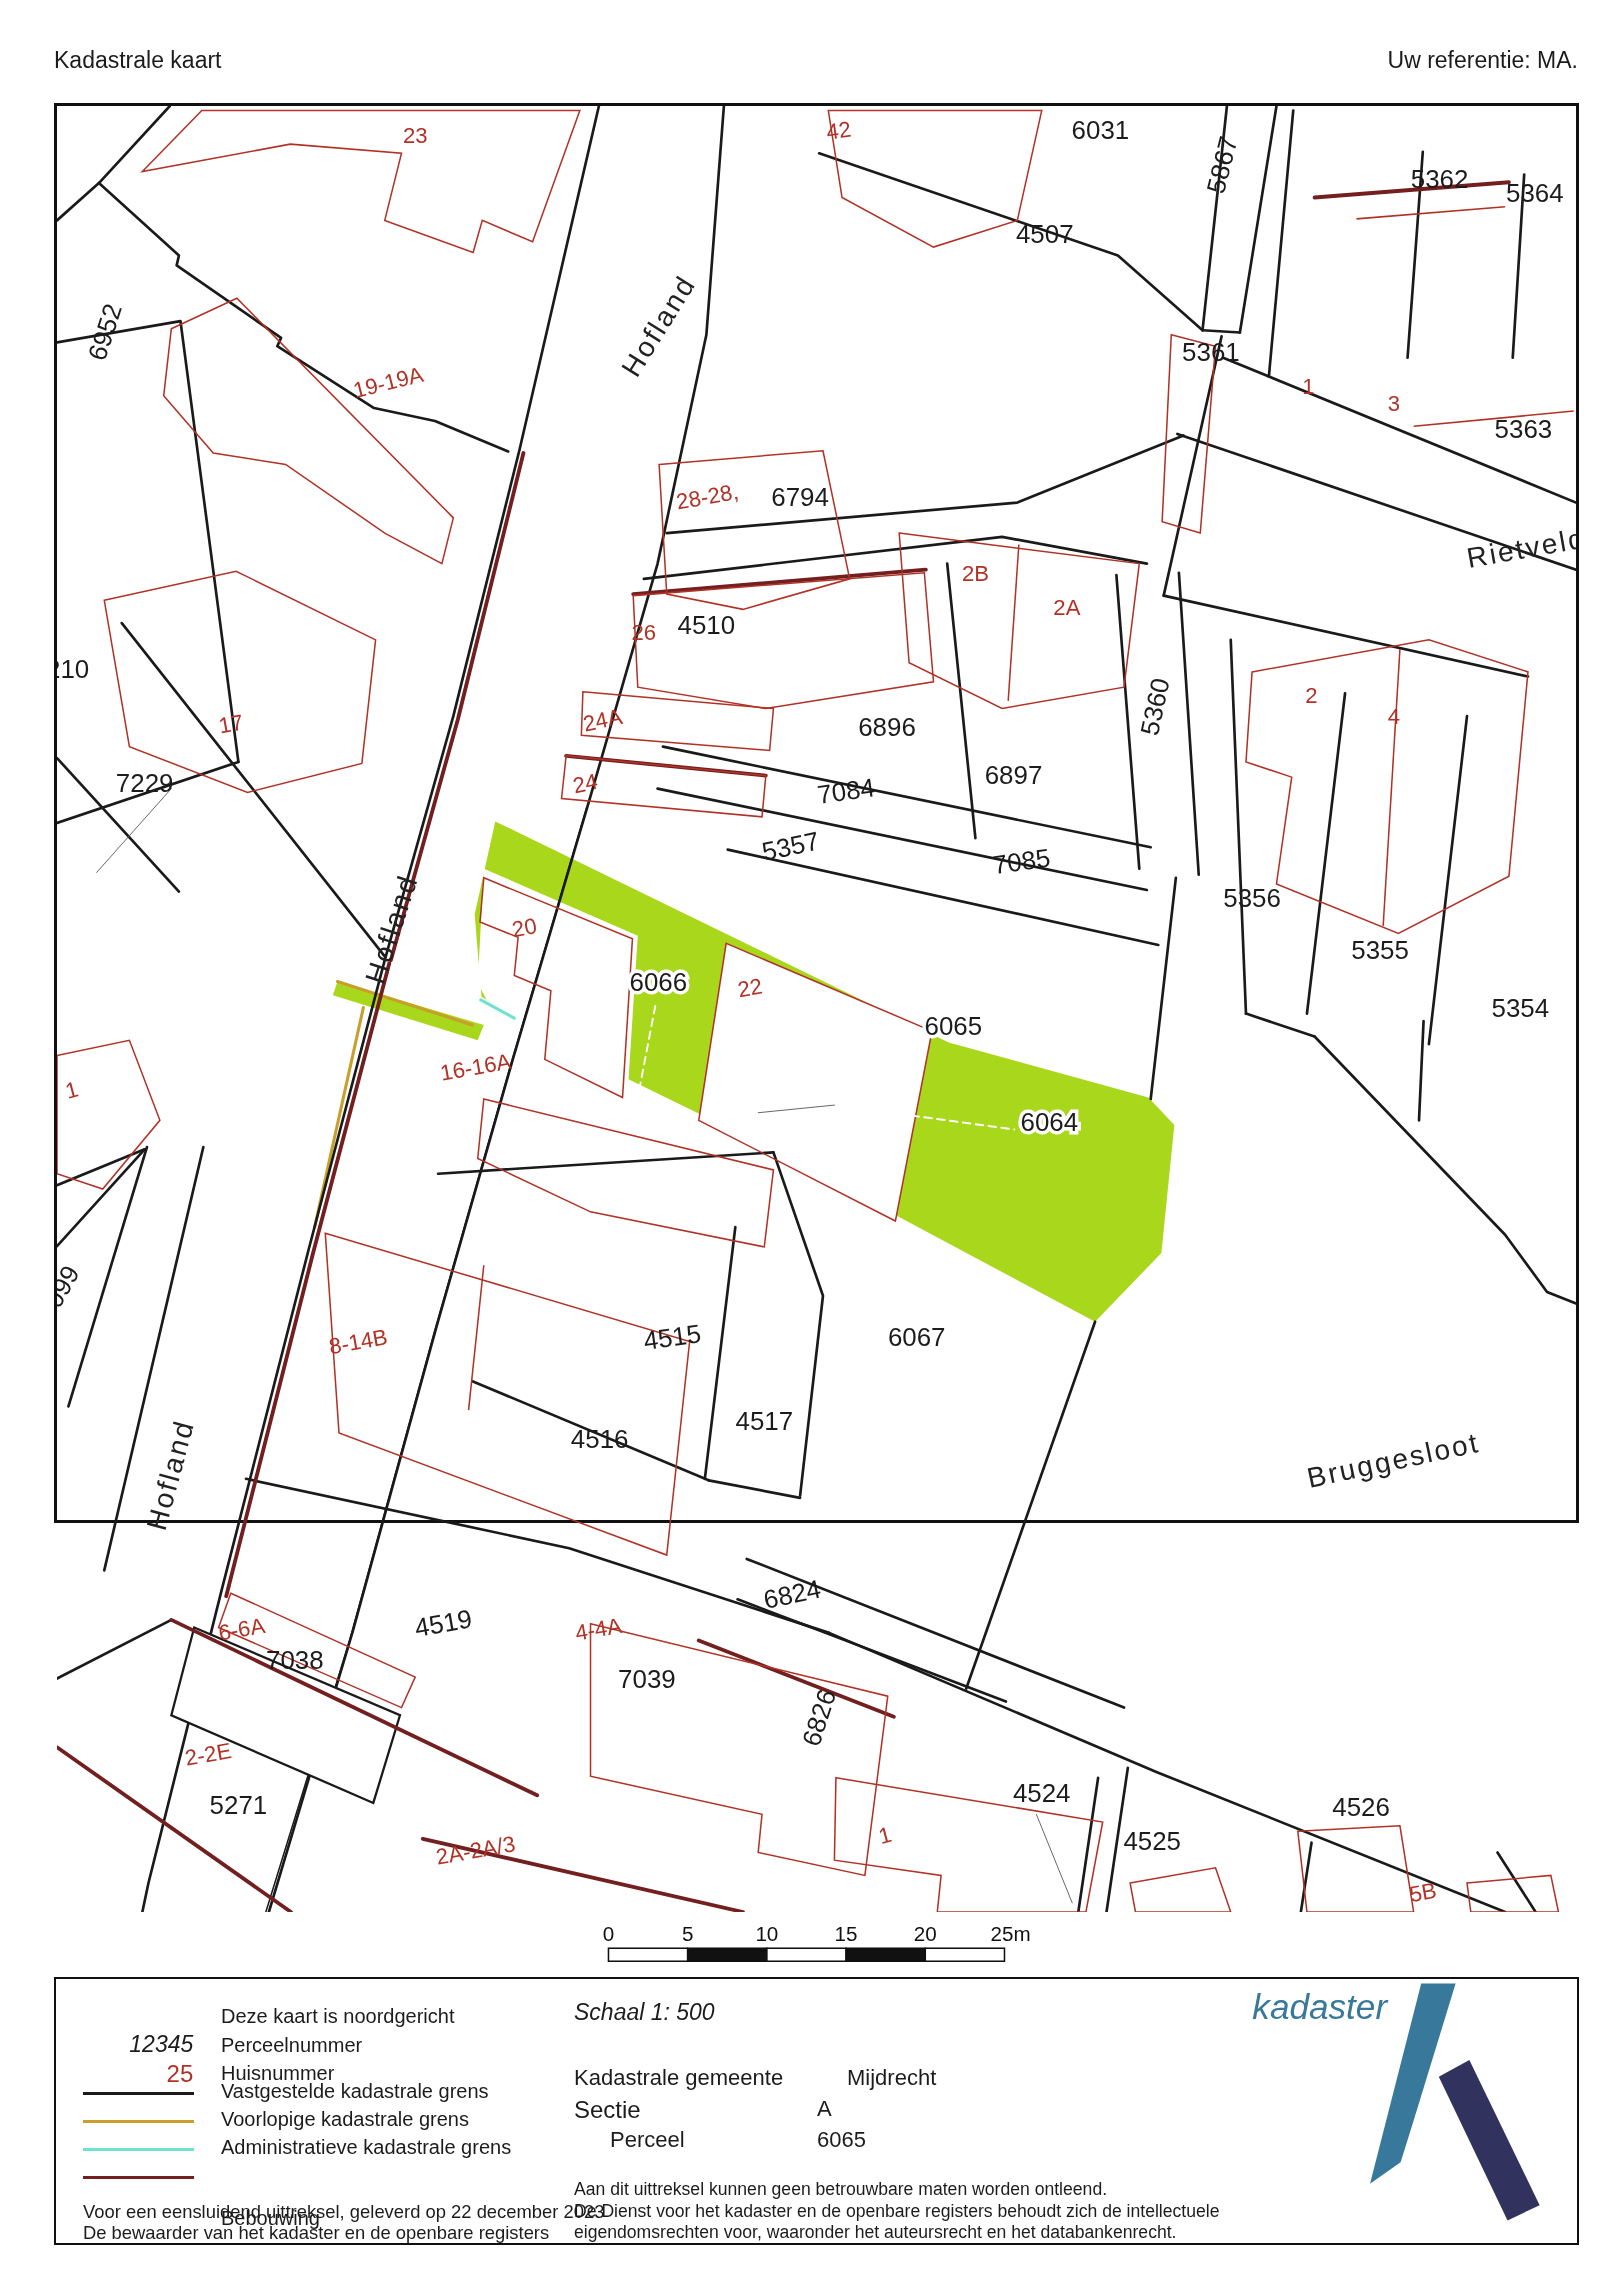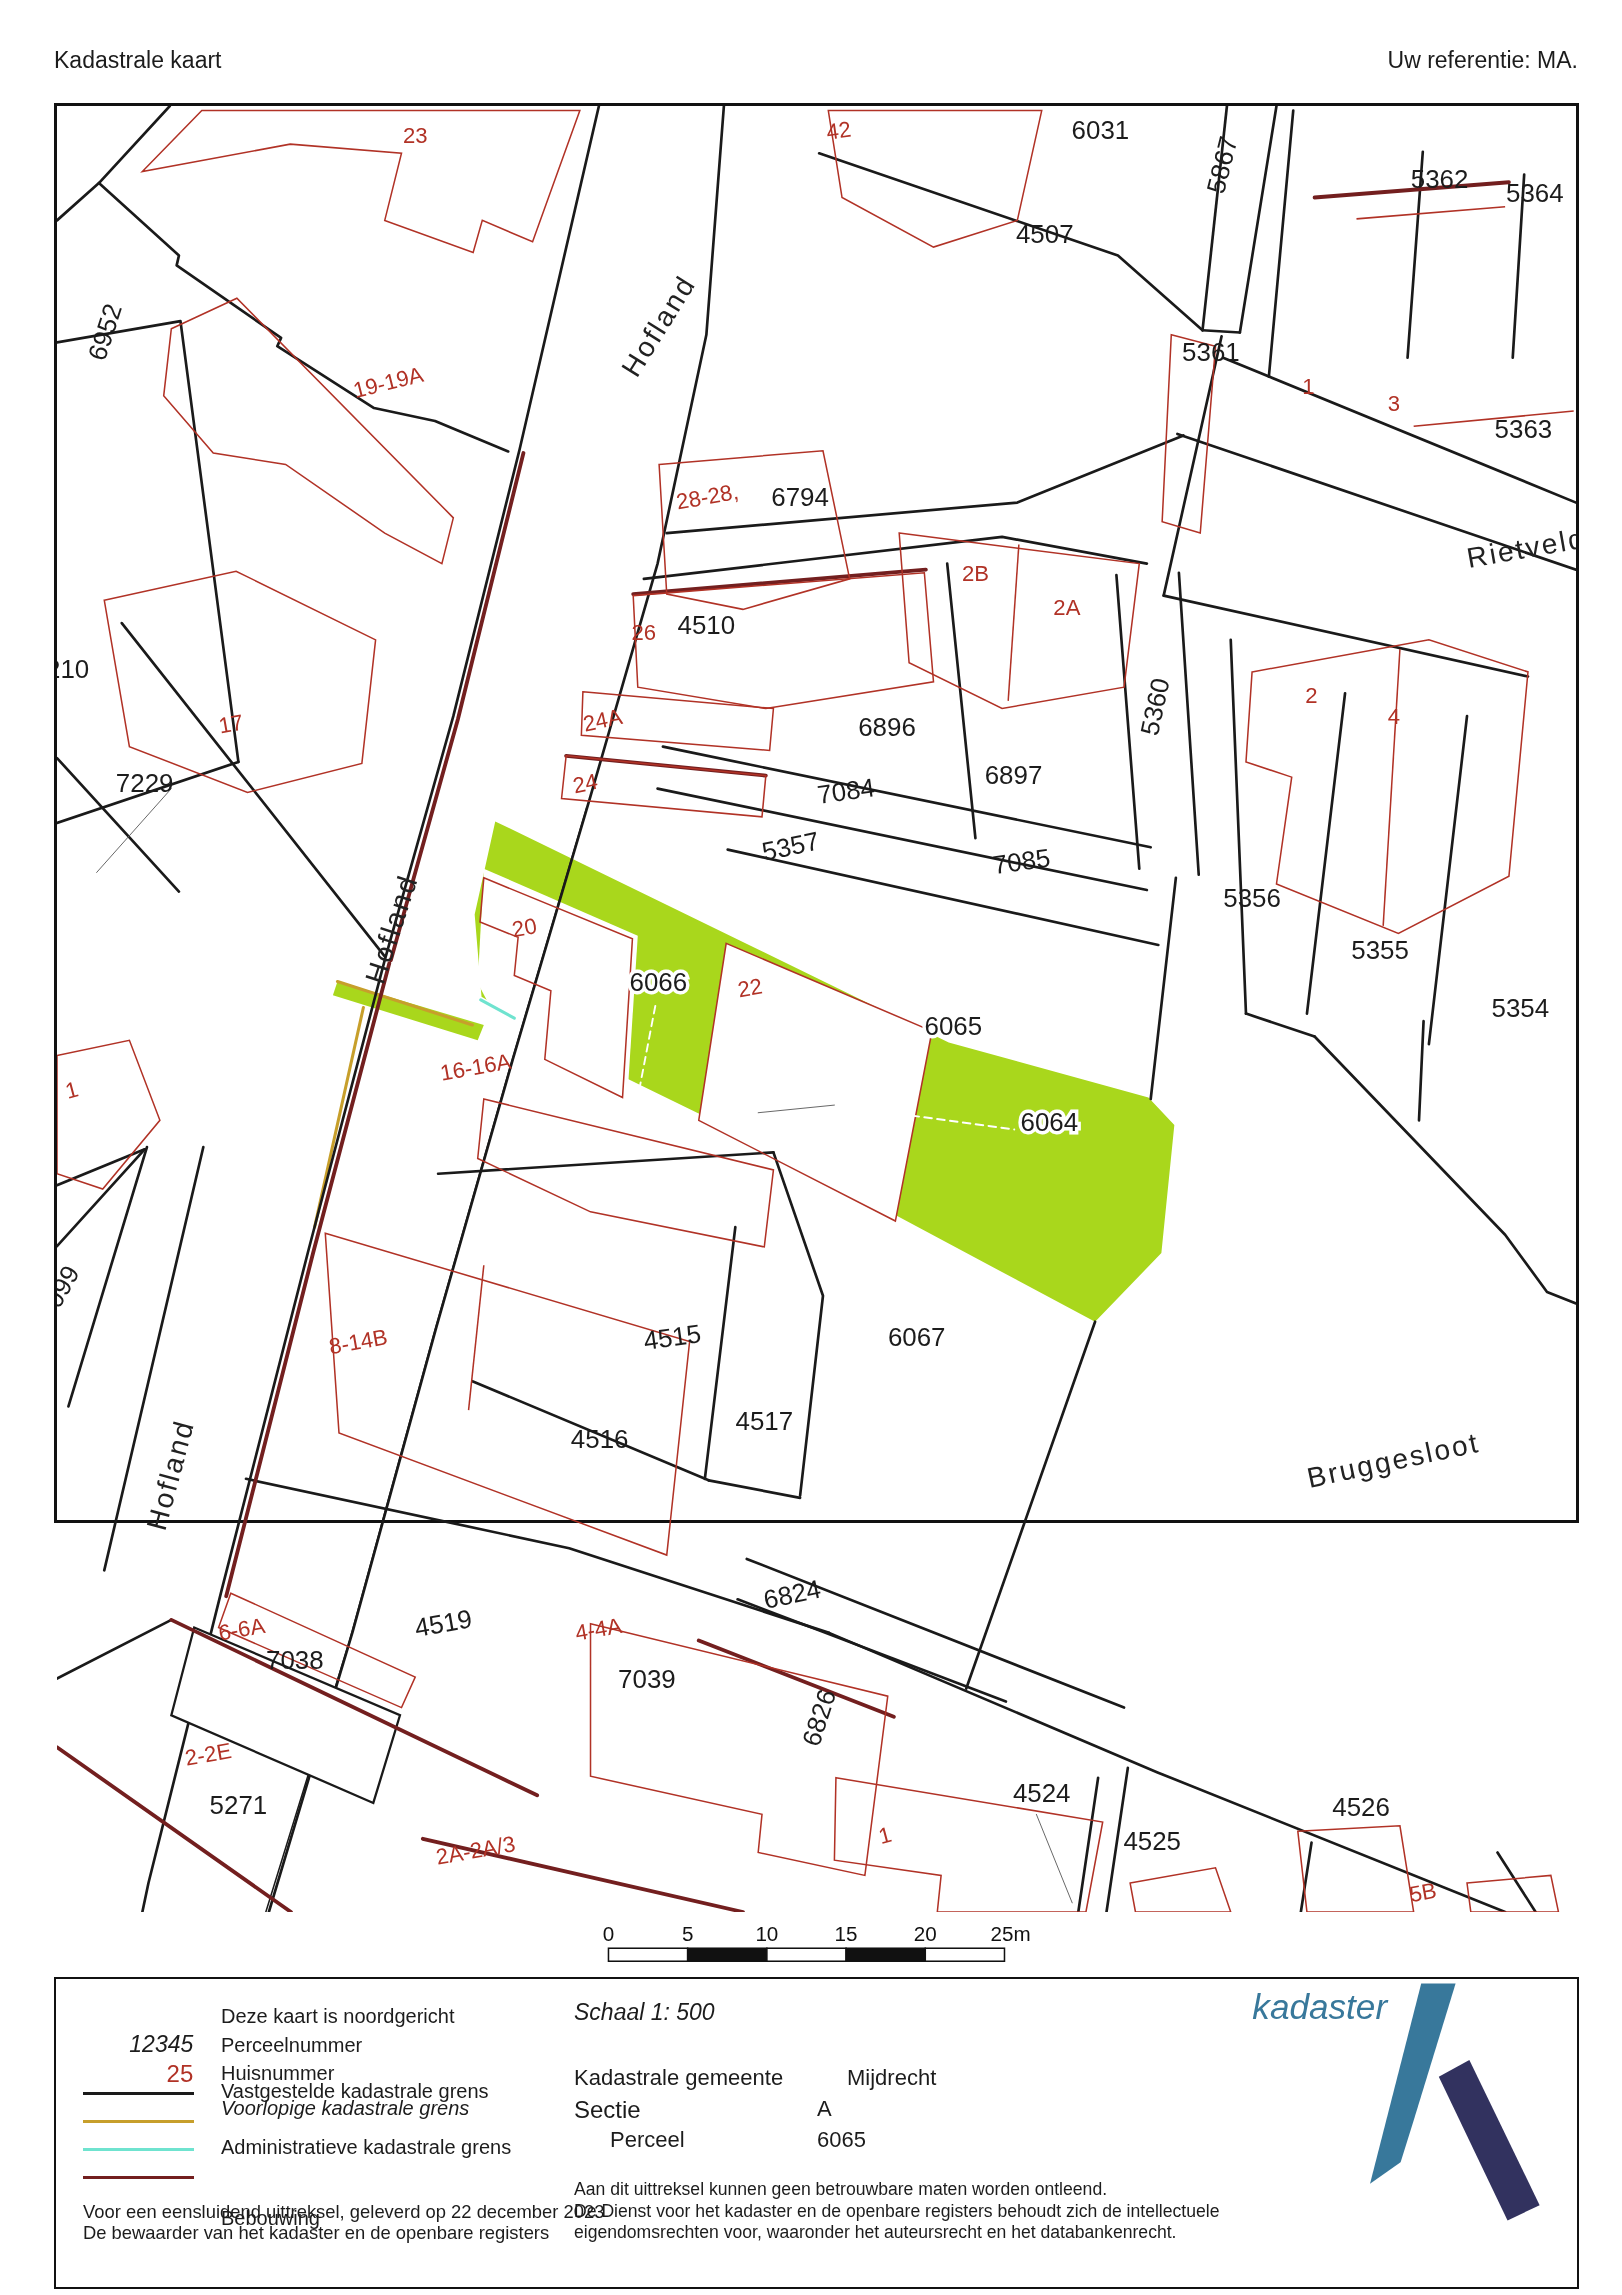--- a/index.html
+++ b/index.html
@@ -3,21 +3,21 @@
 <meta charset="utf-8">
 <style>
   html,body{margin:0;padding:0;background:#fff;}
   body{width:1622px;height:2295px;position:relative;font-family:"Liberation Sans",sans-serif;color:#1c1c1c;overflow:hidden;}
   .hdr{position:absolute;top:47px;font-size:23px;}
   #hdr-title{left:54px;}
   #hdr-ref{right:44px;}
   #map-frame{position:absolute;left:54px;top:103px;width:1525px;height:1420px;border:3.1px solid #111;box-sizing:border-box;background:#fff;}
   #map-svg{position:absolute;left:0;top:0;}
   #scalebar{position:absolute;left:597px;top:1922px;width:474px;height:54px;}
-  #legend{position:absolute;left:54px;top:1977px;width:1525px;height:312px;border:2.3px solid #111;box-sizing:border-box;}
+  #legend{position:absolute;left:54px;top:1977px;width:1525px;height:268px;border:2.3px solid #111;box-sizing:border-box;}
   .leg-abs{position:absolute;font-size:20px;}
   .leg-sample{position:absolute;left:27px;width:111px;height:0;border-top-width:3.8px;border-top-style:solid;}
   .leg-label{position:absolute;left:165px;font-size:20px;}
   .leg-sym{position:absolute;font-size:23px;width:122px;text-align:right;left:15.3px;}
   .foot{position:absolute;font-size:18.4px;}
   .col2{left:518px;}
   #logo{position:absolute;left:1170px;top:0;width:353px;height:259px;}
 </style>
 </head>
 <body>
@@ -220,21 +220,21 @@
 <div id="legend">
   <div class="leg-abs" style="left:165px;top:26px;">Deze kaart is noordgericht</div>
   <div class="leg-sym" style="top:52px;font-style:italic;">12345</div>
   <div class="leg-abs" style="left:165px;top:55px;">Perceelnummer</div>
   <div class="leg-sym" style="top:81px;color:#b13226;font-size:24px;">25</div>
   <div class="leg-abs" style="left:165px;top:83px;">Huisnummer</div>
   <div id="leg-lines">
       <div class="leg-sample" style="top: 113px; border-top-color: rgb(26, 26, 26);"></div>
       <div class="leg-label" style="top: 101px;">Vastgestelde kadastrale grens</div>
       <div class="leg-sample" style="top: 141px; border-top-color: rgb(199, 159, 43);"></div>
-      <div class="leg-label" style="top: 118px; font-style: italic;">Voorlopige kadastrale grens</div>
+      <div class="leg-label" style="top: 129px;">Voorlopige kadastrale grens</div>
       <div class="leg-sample" style="top: 169px; border-top-color: rgb(111, 227, 207);"></div>
       <div class="leg-label" style="top: 157px;">Administratieve kadastrale grens</div>
       <div class="leg-sample" style="top: 197px; border-top-color: rgb(115, 31, 31);"></div>
       <div class="leg-label" style="top: 184px; margin-top: 44px;">Bebouwing</div>
     </div>
   <div class="foot" style="left:27px;top:222px;">Voor een eensluidend uittreksel, geleverd op 22 december 2023</div>
   <div class="foot" style="left:27px;top:243px;">De bewaarder van het kadaster en de openbare registers</div>
 
   <div class="leg-abs col2" style="top:20px;font-size:23px;font-style:italic;">Schaal 1: 500</div>
   <div id="info-table">

